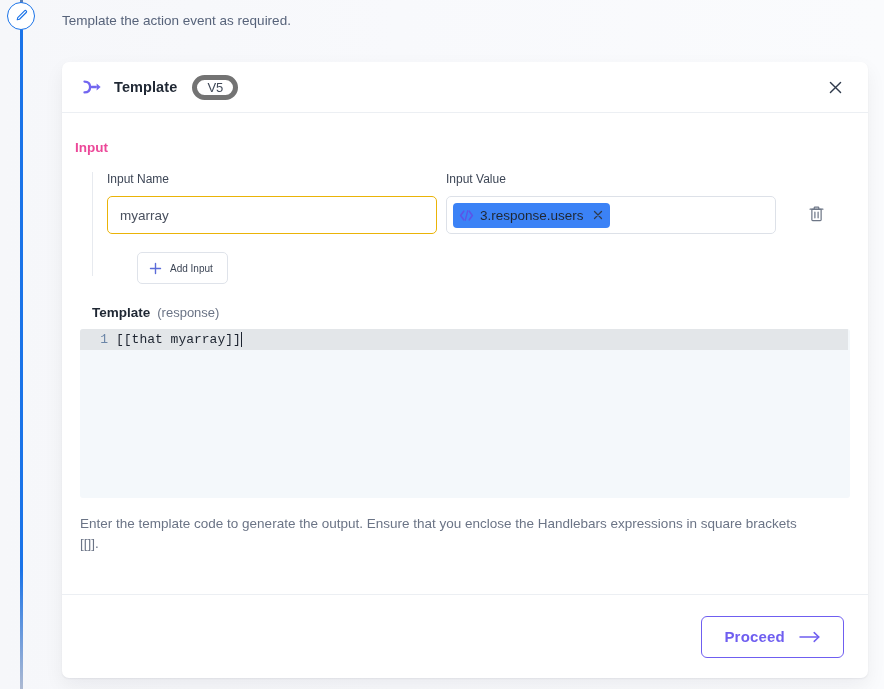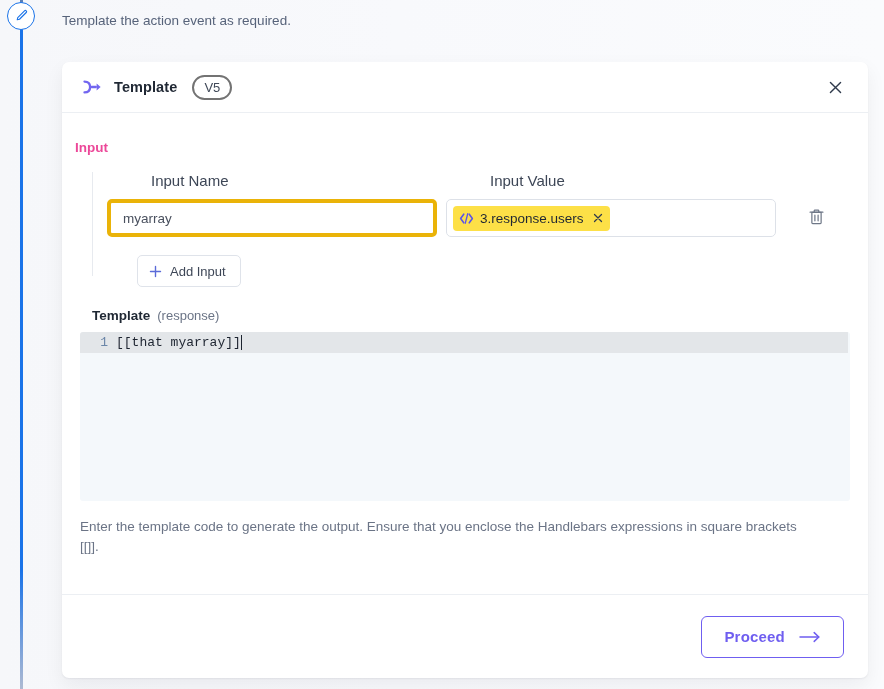--- a/index.html
+++ b/index.html
@@ -118,21 +118,21 @@
     font-size: 14.5px;
     font-weight: bold;
     color: #1f2733;
     letter-spacing: 0.1px;
   }
   .version-badge {
     margin-left: 15px;
     min-width: 38px;
     height: 25px;
     padding: 0 10px;
-    border: 2px solid #737373;
+    border: 5px solid #737373;
     border-radius: 13px;
     display: flex;
     align-items: center;
     justify-content: center;
     font-size: 13px;
     color: #414a59;
     box-sizing: border-box;
   }
   .close-btn {
     position: absolute;
@@ -180,29 +180,28 @@
   .field-row {
     display: flex;
     align-items: flex-end;
     padding-left: 15px;
   }
   .field {
     display: flex;
     flex-direction: column;
   }
   .field-label {
-    font-size: 15px;
+    font-size: 12px;
     color: #3d4656;
     margin-bottom: 10px;
-    margin-left: 44px;
   }
   .text-input {
     width: 330px;
     height: 38px;
-    border: 4px solid #eab308;
+    border: 1px solid #eab308;
     border-radius: 5px;
     background: #fff;
     box-sizing: border-box;
     display: flex;
     align-items: center;
     padding: 0 12px;
     font-size: 13.5px;
     color: #49505e;
   }
   .field-gap { width: 9px; }
@@ -215,21 +214,21 @@
     background: #fff;
     box-sizing: border-box;
     display: flex;
     align-items: center;
     padding: 0 6px;
   }
   .chip {
     display: inline-flex;
     align-items: center;
     height: 25px;
-    background: #fde047;
+    background: #3b82f6;
     border-radius: 4px;
     padding: 0 7px 0 6px;
     box-sizing: border-box;
   }
   .chip-icon {
     display: flex;
     align-items: center;
     margin-right: 6px;
   }
   .chip-icon svg { display: block; }
@@ -269,21 +268,21 @@
     box-sizing: border-box;
     cursor: pointer;
   }
   .plus-icon {
     margin-right: 8px;
     display: flex;
     align-items: center;
   }
   .plus-icon svg { display: block; }
   .add-input-label {
-    font-size: 13px;
+    font-size: 10px;
     color: #3d4656;
   }
 
   
   .tpl-label-row {
     margin: 21px 0 0 30px;
     display: flex;
     align-items: baseline;
   }
   .tpl-label {

